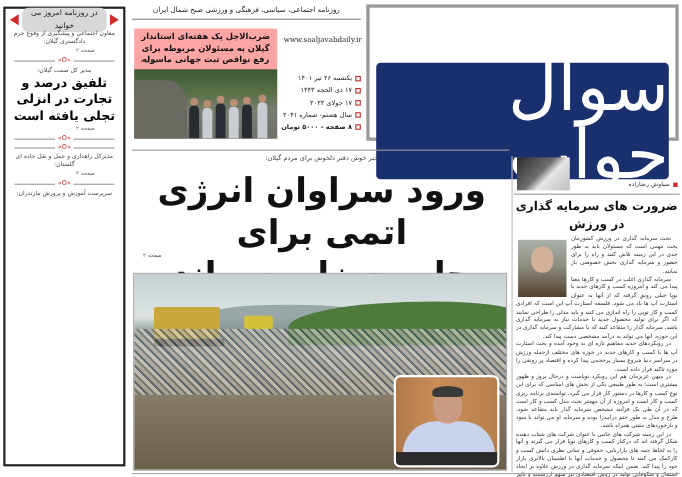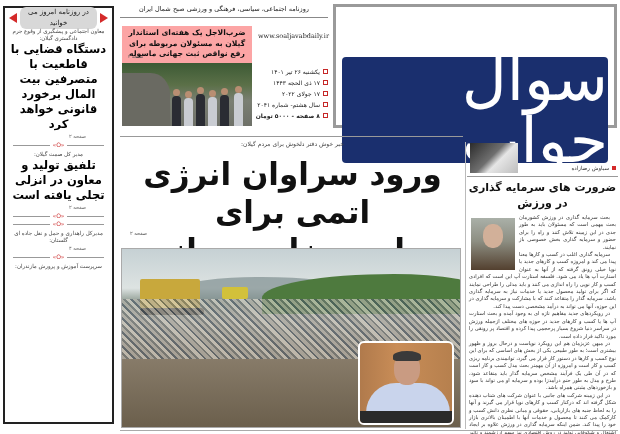--- a/index.html
+++ b/index.html
@@ -84,32 +84,31 @@
 
 <aside class="sidebar">
   <div class="sb-head">
     <span class="sb-arrow-l"></span>
     <span class="sb-head-label">در روزنامه امروز می خوانید</span>
     <span class="sb-arrow-r"></span>
   </div>
 
   <div class="sb-item">
     <div class="sb-kicker">معاون اجتماعی و پیشگیری از وقوع جرم دادگستری گیلان:</div>
-    <div class="sb-title">دستگاه قضایی با قاطعیت با متصرفین بیت المال برخورد قانونی خواهد کرد</div>
     <div class="sb-page">صفحه ۲</div>
   </div>
   <div class="sb-sep">
       <span class="line"></span>
       <span class="orn">«O»</span>
       <span class="line"></span>
     </div>
 
   <div class="sb-item">
     <div class="sb-kicker">مدیر کل صمت گیلان:</div>
-    <div class="sb-title">تلفیق تولید و معاون در انزلی تجلی یافته است</div>
+    <div class="sb-title">تلفیق درصد و تجارت در انزلی تجلی یافته است</div>
     <div class="sb-page">صفحه ۲</div>
   </div>
   <div class="sb-sep">
       <span class="line"></span>
       <span class="orn">«O»</span>
       <span class="line"></span>
     </div>
 
   <div class="sb-sep">
       <span class="line"></span>

